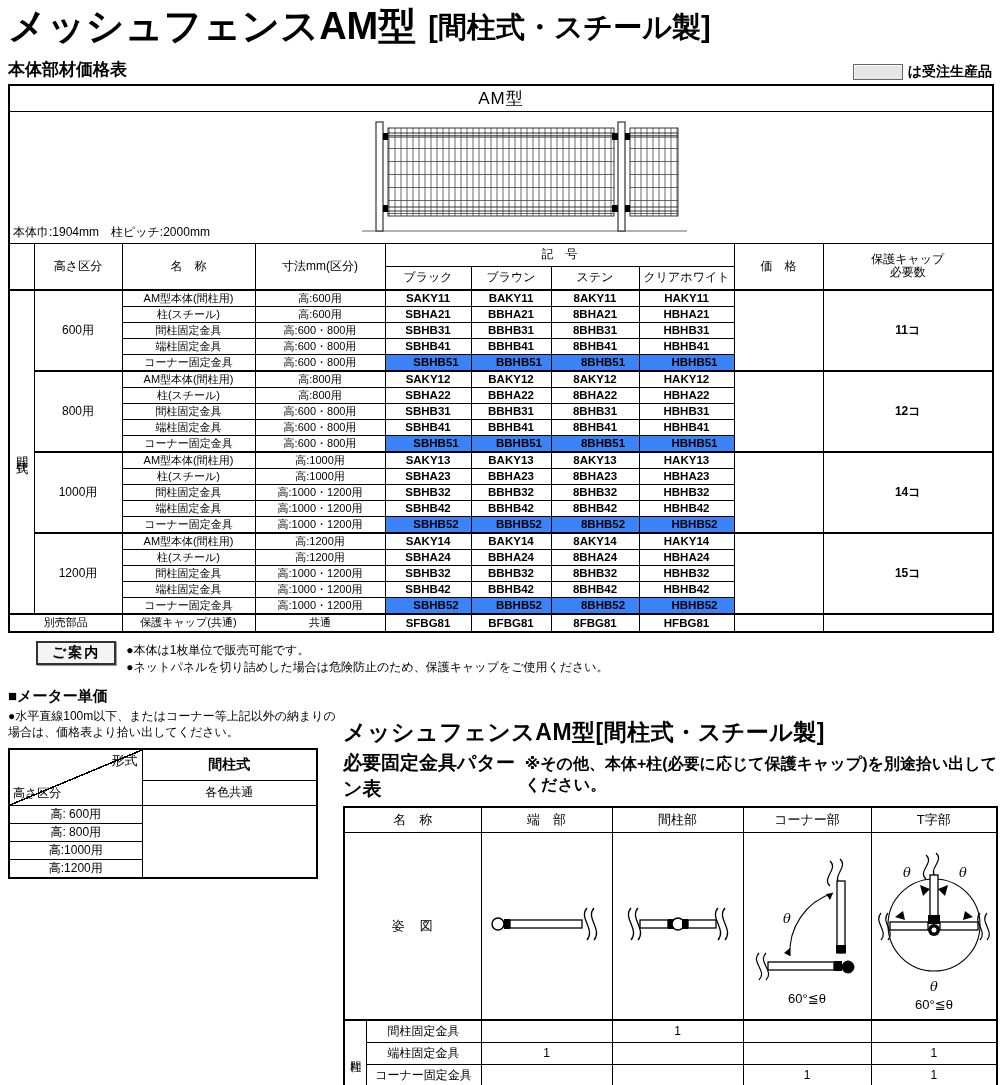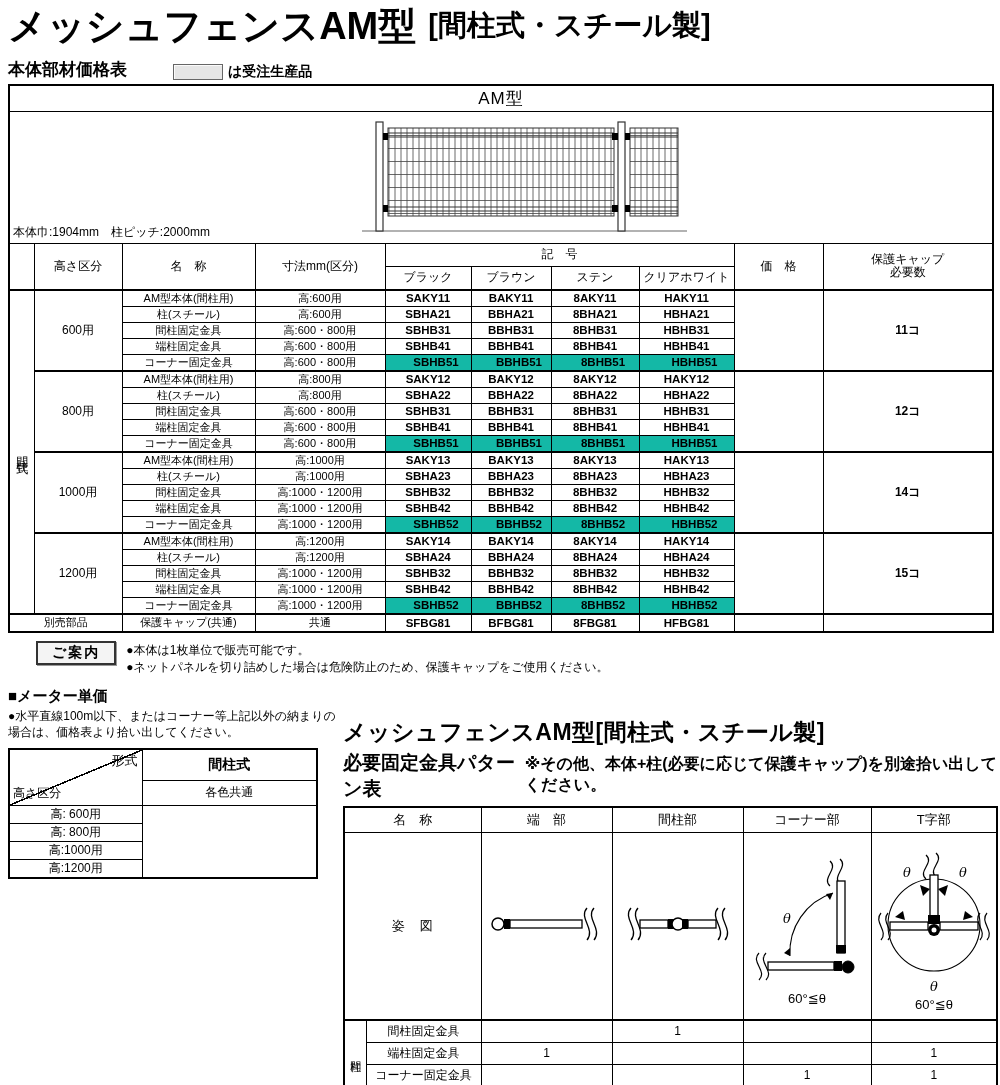--- a/index.html
+++ b/index.html
@@ -2,38 +2,38 @@
 <html><head>
 <meta charset="utf-8">
 <style>
   html,body{margin:0;padding:0;}
   body{
     width:1000px;height:1085px;background:#fff;color:#000;
     font-family:"Liberation Sans","DejaVu Sans",sans-serif;
     position:relative;overflow:hidden;
   }
   
-  .title-row{display:flex;align-items:flex-start;gap:12px;padding:6px 0 0 8px;}
+  .title-row{display:flex;align-items:flex-end;gap:12px;padding:6px 0 0 8px;}
   .t-main{font-size:38px;font-weight:900;letter-spacing:0px;line-height:1.1;}
   .t-sub{font-size:29px;font-weight:900;}
-  .sec-row{display:flex;align-items:flex-end;margin:10px 8px 3px 8px;gap:46px;}
+  .sec-row{display:flex;justify-content:space-between;align-items:flex-end;margin:10px 8px 3px 8px;gap:46px;}
   .sec-title{font-size:17px;font-weight:bold;}
   .legend{display:flex;align-items:center;gap:5px;font-size:14px;font-weight:bold;}
   .swatch{width:48px;height:14px;background:#e6e6e6;border:1px solid #666;box-shadow:inset 1px 1px 0 #fbfbfb;}
   
   table.pricetable{border-collapse:collapse;table-layout:fixed;width:984px;margin-left:8px;border:2px solid #000;}
   .pricetable td{border:1px solid #000;padding:0;text-align:center;vertical-align:middle;white-space:nowrap;overflow:hidden;font-size:11px;}
   .pricetable .model-hdr{height:25px;font-size:17px;letter-spacing:1px;}
   .pricetable .img-cell{height:131px;position:relative;background:#fff;}
   .img-cell .dims{position:absolute;left:3px;bottom:2px;font-size:12px;}
   .pricetable .hrow1 td,.pricetable .hrow2 td{font-size:12px;height:22px;}
   .caphdr{line-height:1.15;}
   .pricetable tr.drow td{height:15px;}
   .pricetable td.cd{font-weight:bold;font-size:11.5px;}
-  .pricetable td.mto{background:#14b8a6;padding-left:16px;}
+  .pricetable td.mto{background:#3b82f6;padding-left:16px;}
   .pricetable td.hgt{font-size:12px;}
   .pricetable td.cap{font-size:12px;font-weight:bold;}
   .pricetable td.side{writing-mode:vertical-rl;text-orientation:upright;font-size:12px;letter-spacing:3px;padding:2px 0;}
   .pricetable tr.gstart td{border-top:2px solid #000;margin-left:34px;}
   .pricetable tr.optrow td{border-top:2px solid #000;height:16px;}
   
   .guide-row{display:flex;gap:10px;margin:8px 0 0 8px;align-items:flex-start;padding-left:28px;}
   .guide-box{border:2px solid #333;box-shadow:1px 1px 0 #999;background:#f4f4f4;font-weight:bold;font-size:14px;padding:1px 14px;letter-spacing:2px;}
   .guide-notes{font-size:12px;line-height:1.45;padding-top:1px;}
   

